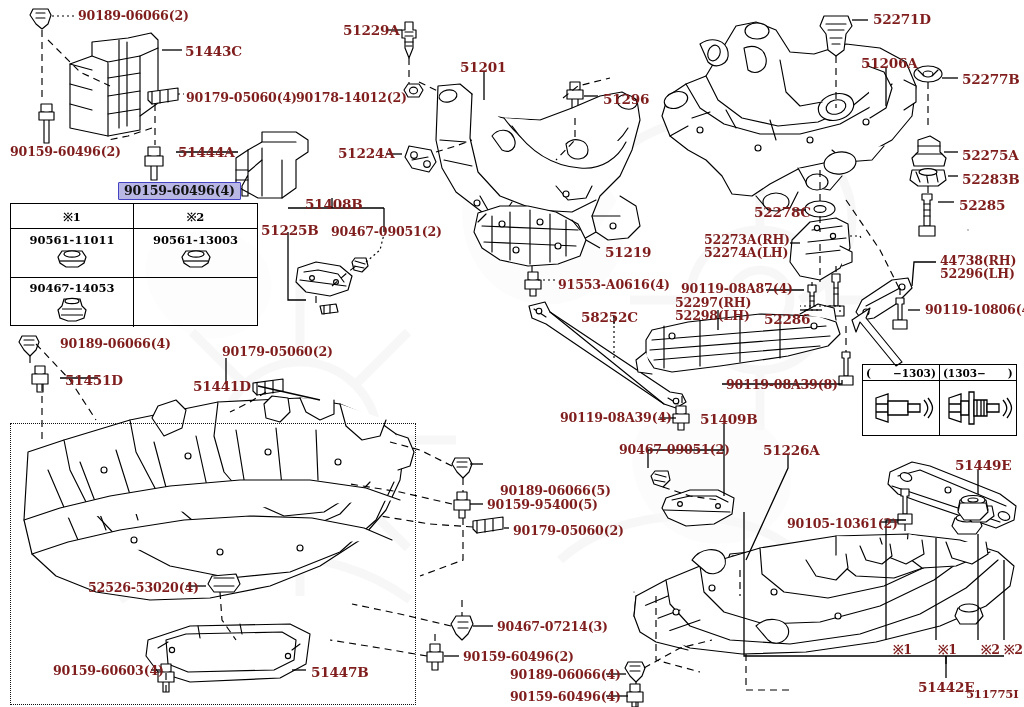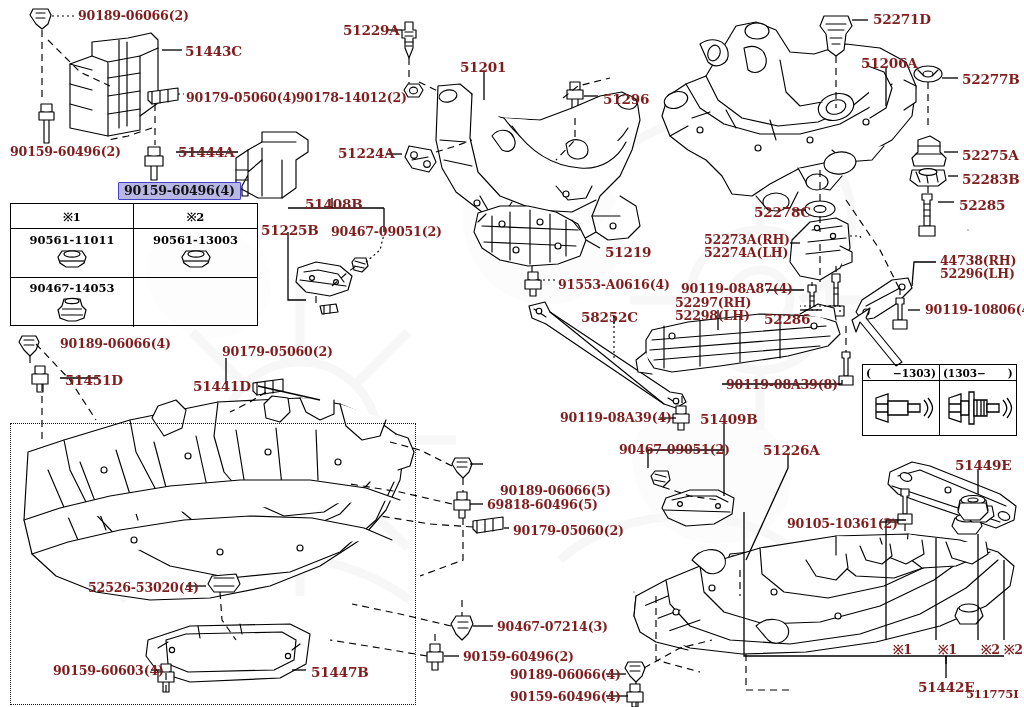--- a/index.html
+++ b/index.html
@@ -767,21 +767,21 @@
       <div class="lbl s13" style="left: 726px; top: 378px;">90119-08A39(8)</div>
       <div class="lbl s13" style="left: 560px; top: 411px;">90119-08A39(4)</div>
       <div class="lbl s14" style="left: 700px; top: 412px;">51409B</div>
       <div class="lbl s13" style="left: 619px; top: 443px;">90467-09051(2)</div>
       <div class="lbl s14" style="left: 763px; top: 443px;">51226A</div>
       <div class="lbl s13" style="left: 60px; top: 337px;">90189-06066(4)</div>
       <div class="lbl s13" style="left: 222px; top: 345px;">90179-05060(2)</div>
       <div class="lbl s14" style="left: 65px; top: 373px;">51451D</div>
       <div class="lbl s14" style="left: 193px; top: 379px;">51441D</div>
       <div class="lbl s13" style="left: 487px; top: 484px; margin-left: 13px;">90189-06066(5)</div>
-      <div class="lbl s13" style="left: 487px; top: 498px;">69818-60496(5)</div>
+      <div class="lbl s13" style="left: 487px; top: 498px;">90159-95400(5)</div>
       <div class="lbl s13" style="left: 513px; top: 524px;">90179-05060(2)</div>
       <div class="lbl s13" style="left: 88px; top: 581px;">52526-53020(4)</div>
       <div class="lbl s13" style="left: 497px; top: 620px;">90467-07214(3)</div>
       <div class="lbl s13" style="left: 463px; top: 650px;">90159-60496(2)</div>
       <div class="lbl s13" style="left: 53px; top: 664px;">90159-60603(4)</div>
       <div class="lbl s14" style="left: 311px; top: 665px;">51447B</div>
       <div class="lbl s13" style="left: 510px; top: 668px;">90189-06066(4)</div>
       <div class="lbl s13" style="left: 510px; top: 690px;">90159-60496(4)</div>
       <div class="lbl s14" style="left: 955px; top: 458px;">51449E</div>
       <div class="lbl s13" style="left: 787px; top: 517px;">90105-10361(2)</div>

